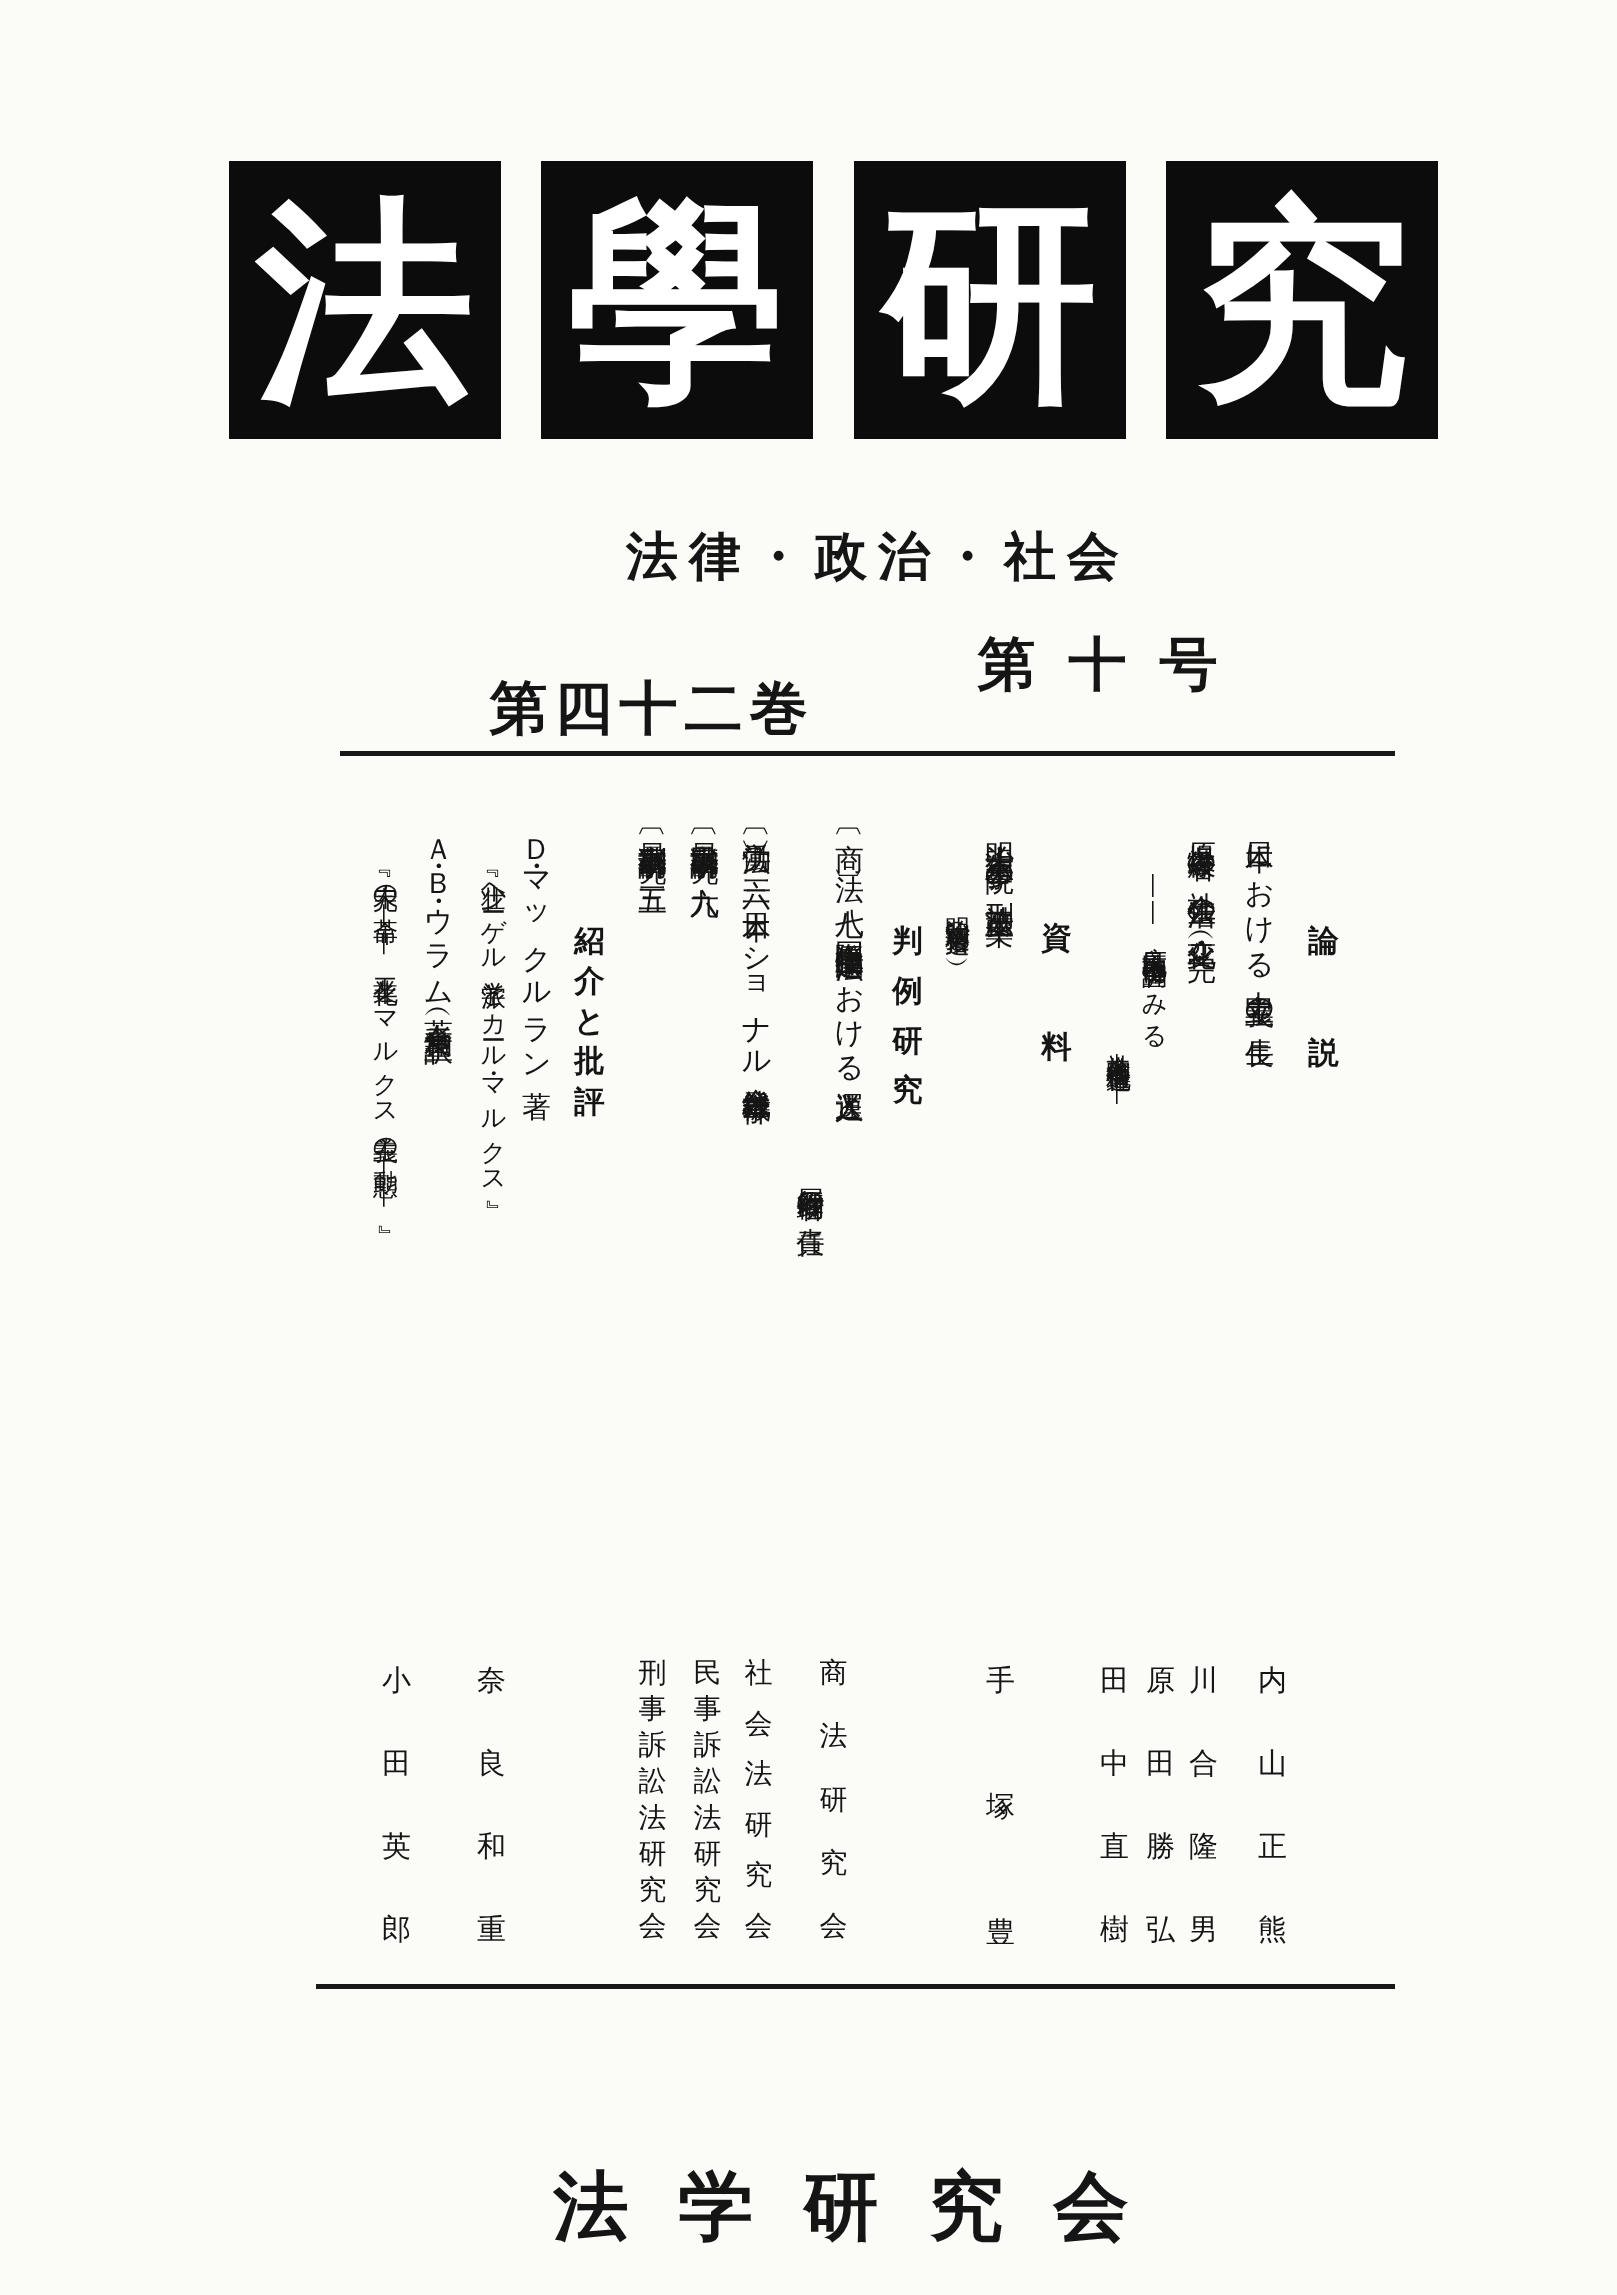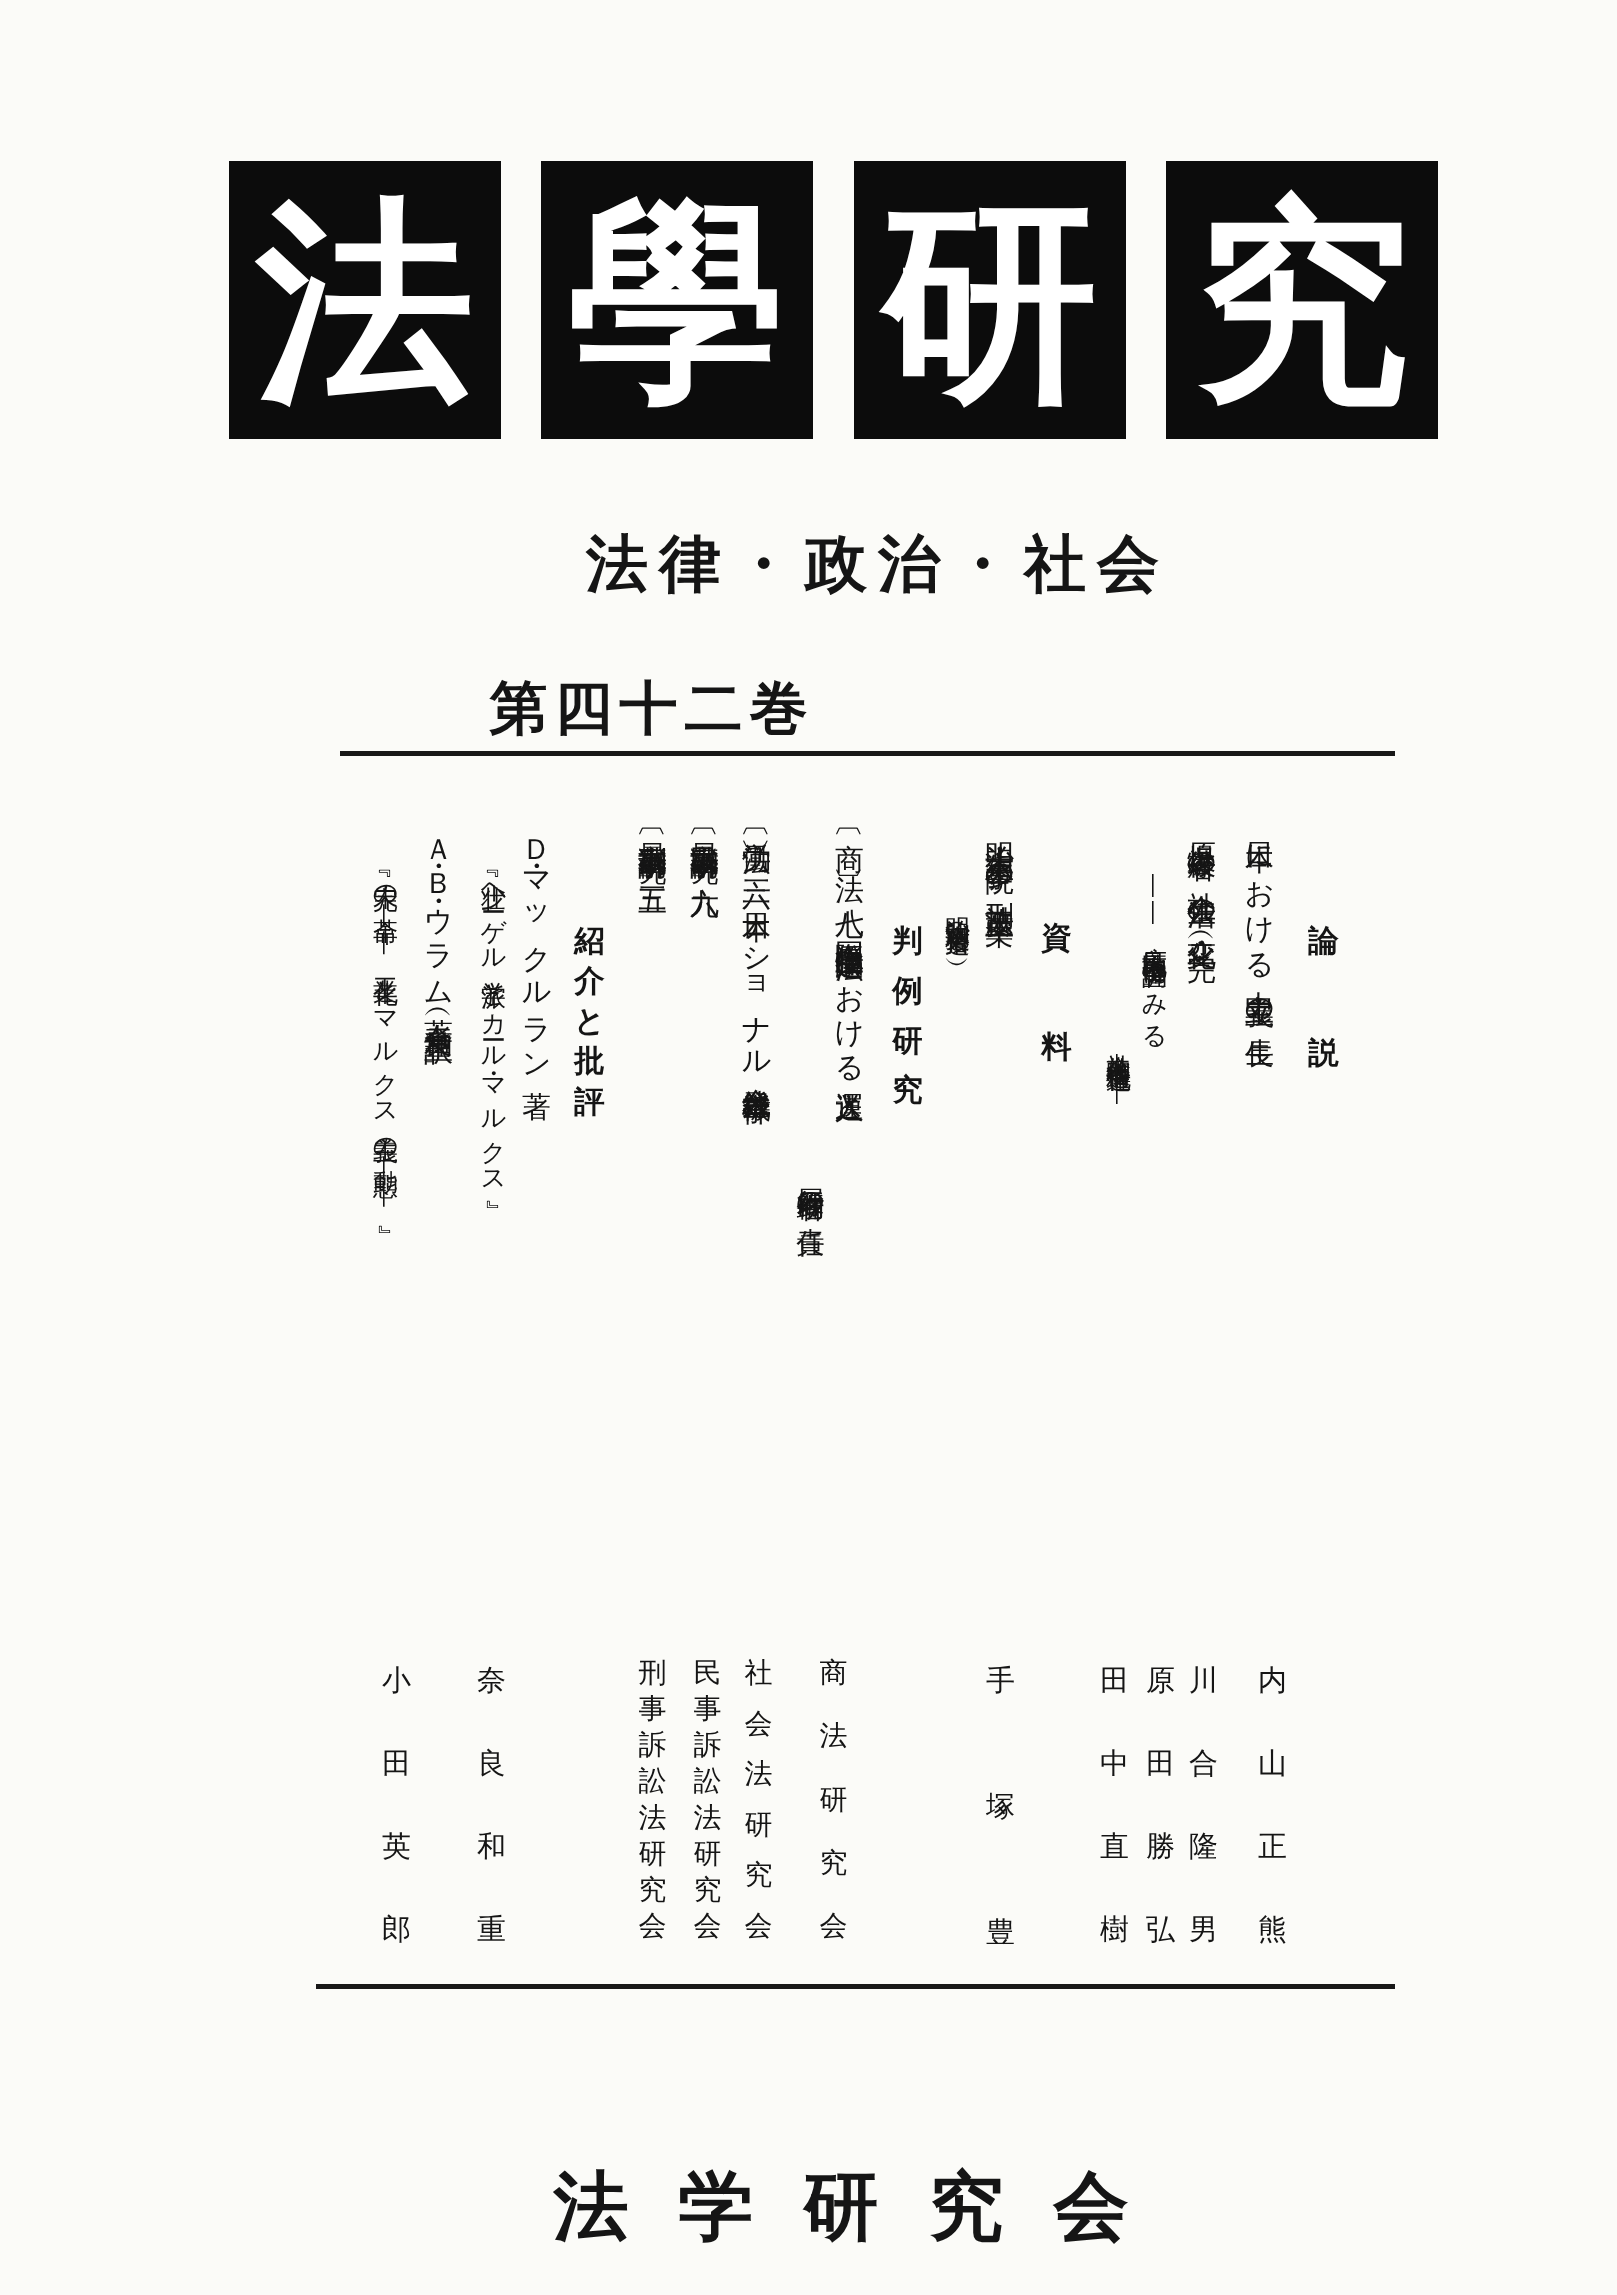--- a/index.html
+++ b/index.html
@@ -13,21 +13,21 @@
     position:absolute;top:161px;width:272px;height:278px;background:#0c0c0c;
     display:flex;align-items:center;justify-content:center;
   }
   .mast-char{
     color:#ffffff;font-size:217px;font-weight:bold;line-height:1;
     font-family:"DejaVu Serif","Liberation Serif",serif;
   }
   
   .hcenter{position:absolute;transform:translateX(-50%);white-space:nowrap;}
   .subtitle{
-    top:522px;left:878px;font-size:62px;font-weight:bold;letter-spacing:11px;
+    top:522px;left:878px;font-size:52px;font-weight:bold;letter-spacing:11px;
     font-family:"Liberation Sans","DejaVu Sans",sans-serif;
   }
   .volume{top:626px;left:652px;font-size:58px;font-weight:bold;letter-spacing:7px;
     font-family:"Liberation Sans","DejaVu Sans",sans-serif;margin-top:44px;}
   .issue{top:626px;left:1114px;font-size:58px;font-weight:bold;letter-spacing:33px;
     font-family:"Liberation Sans","DejaVu Sans",sans-serif;}
   .rule{position:absolute;background:#181818;height:4.9px;}
   .rule-top{top:751px;left:340px;width:1055px;}
   .rule-bottom{top:1984px;left:316px;width:1079px;}
   
@@ -64,20 +64,21 @@
   </div>
   <div class="mast-block" style="left:854px">
     <span class="mast-char">研</span>
   </div>
   <div class="mast-block" style="left:1166px">
     <span class="mast-char">究</span>
   </div>
 
   <div class="hcenter subtitle">法律・政治・社会</div>
   <div class="hcenter volume">第四十二巻</div>
+  <div class="hcenter issue">第十号</div>
 
   <div class="rule rule-top"></div>
   <div class="rule rule-bottom"></div>
 
   <div class="char-col hdr" style="left:1307px;top:925px;height:142px">
       <span class="ch">論</span>
       <span class="ch">説</span>
     </div>
 
   <div class="vcol f-main" style="left:1244px;top:819px">日本における中立主義の生長</div>

